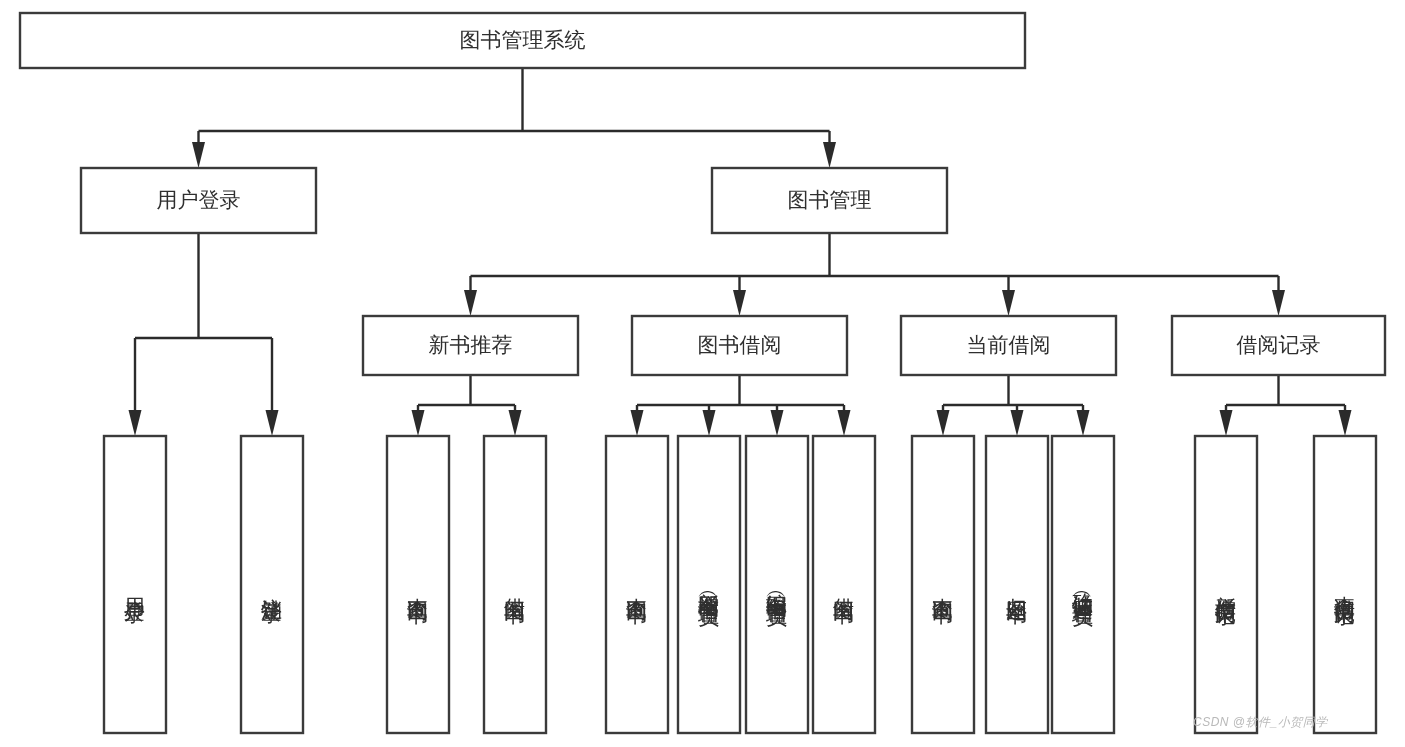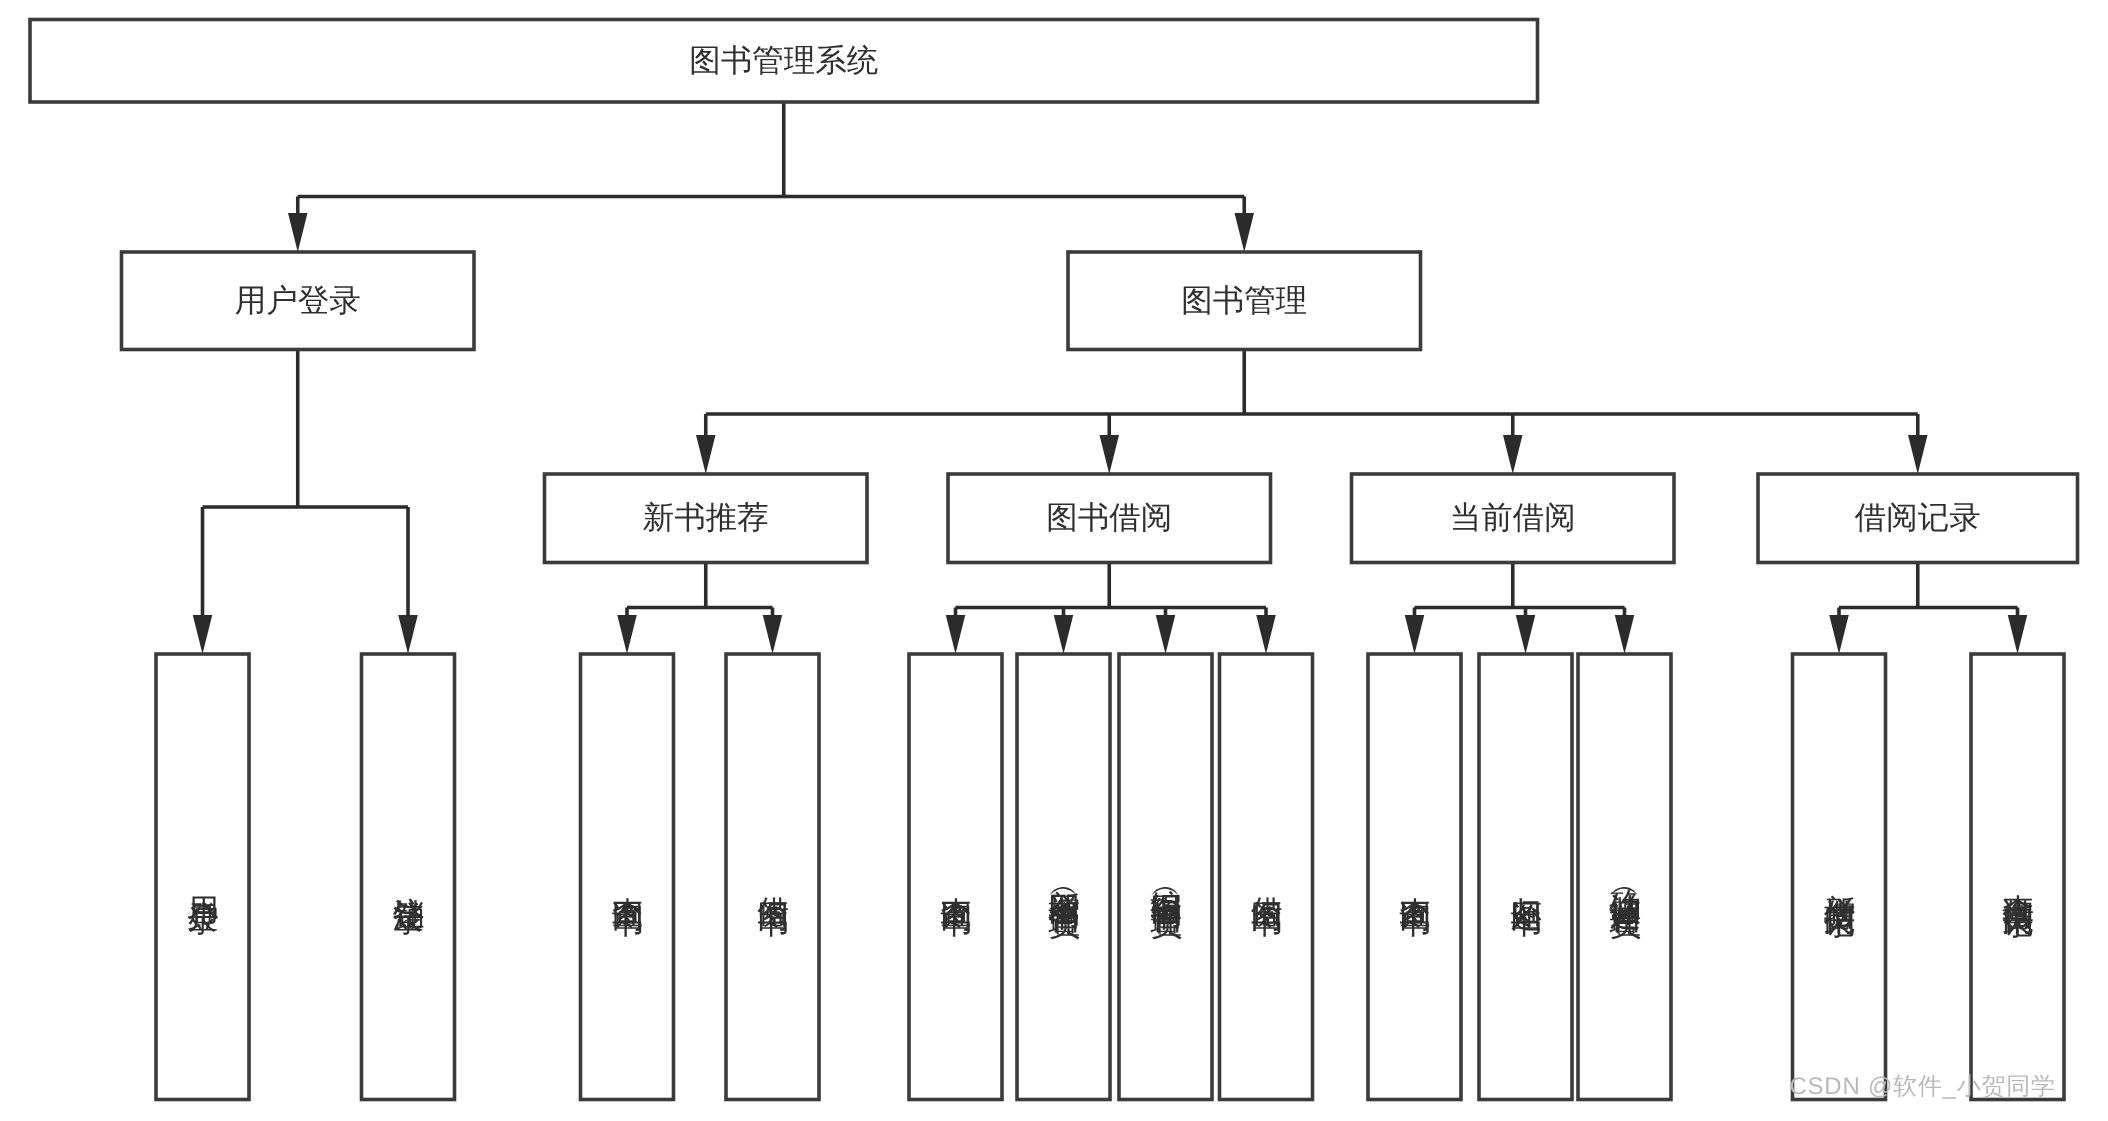--- a/index.html
+++ b/index.html
@@ -67,24 +67,25 @@
     pointer-events: none;
     user-select: none;
   }
   .vbox-hit {
     position: absolute;
     background: transparent;
   }
   #watermark {
     position: absolute;
     font-family: "Liberation Sans", "DejaVu Sans", sans-serif;
-    font-size: 16px;
+    font-size: 12px;
     color: #b9b9b9;
     letter-spacing: 0.5px;
     white-space: nowrap;
+    font-style: italic;
   }
 </style>
 </head>
 <body>
 
 <div id="diagram-root">
 
   <svg id="diagram-svg" viewBox="0 0 1405 747" xmlns="http://www.w3.org/2000/svg">
     <g id="connectors-layer">
         <line x1="522.5" y1="68" x2="522.5" y2="131" class="connector"></line>

